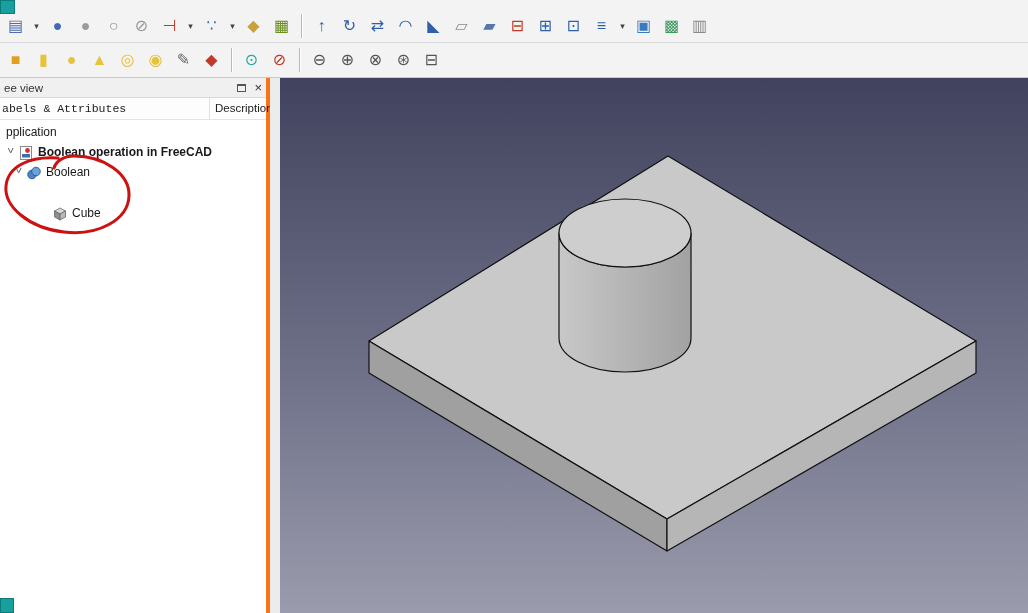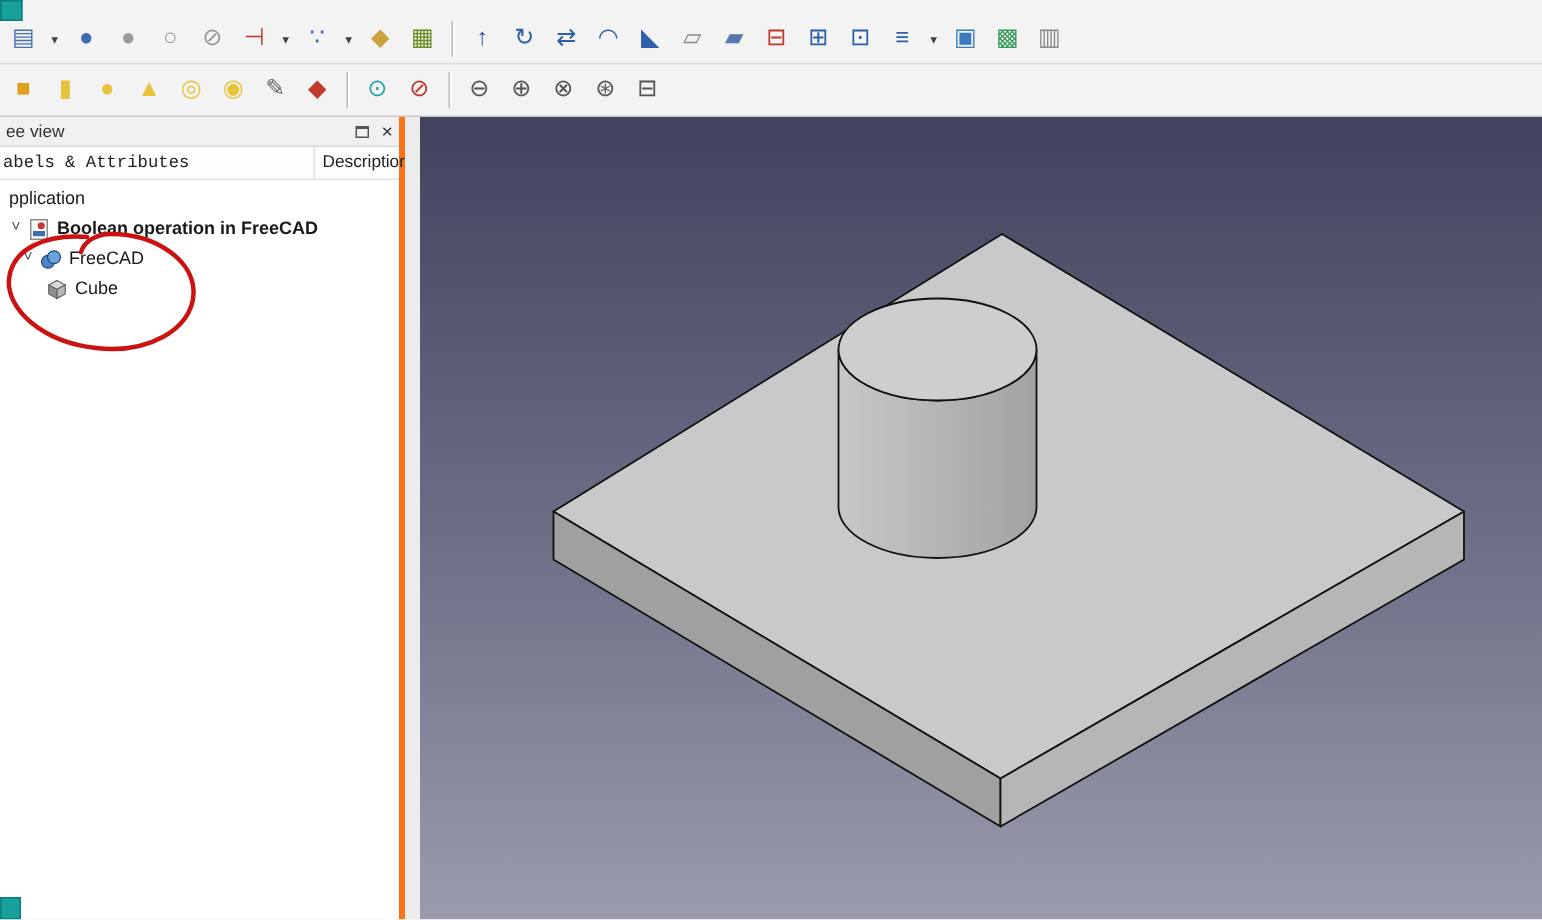--- a/index.html
+++ b/index.html
@@ -40,21 +40,21 @@
   .col-desc{position:absolute; left:209px; top:0; border-left:1px solid #e0e0e0; padding-left:5px; height:22px;}
   .tree-body{position:relative; padding-top:5px; font-size:12px; color:#1a1a1a;}
   .tree-row{height:20px; display:flex; align-items:flex-start; cursor:default; white-space:nowrap;}
   .tree-label{margin-left:4px;}
   .tree-label.bold{font-weight:bold;}
   .chev{display:inline-block; width:12px; text-align:center; font-size:10px; color:#444; transform:rotate(90deg); cursor:pointer;}
   .ticon{display:inline-flex; width:16px; height:16px; margin-left:2px; align-items:center; justify-content:center;}
   .ind-app{padding-left:2px;}
   .ind-doc{padding-left:4px;}
   .ind-fusion{padding-left:12px;}
-  .ind-child{padding-left:28px;}
+  .ind-child{padding-left:50px;margin-top:21px;}
   .annotation-svg{position:absolute; left:0; top:70px; width:160px; height:100px; pointer-events:none; z-index:6;}
 
   
   .splitter{position:absolute; left:270px; top:78px; width:10px; height:535px; background:#ececec; cursor:col-resize;}
   .viewport{position:absolute; left:280px; top:78px; width:748px; height:535px; background:linear-gradient(180deg, var(--viewport-top) 0%, #6f7189 55%, var(--viewport-bottom) 100%); cursor:crosshair;}
   .viewport svg{display:block; width:748px; height:535px;}
 </style>
 </head>
 <body>
 
@@ -235,21 +235,21 @@
       </div>
 
       <div class="tree-row ind-fusion">
         <span class="chev">&gt;</span>
         <span class="ticon">
           <svg width="16" height="16" viewBox="0 0 16 16">
             <circle cx="6" cy="9.5" r="4.3" fill="#4a86c8" stroke="#1d4a80" stroke-width="0.8"></circle>
             <circle cx="10" cy="6.5" r="4.3" fill="#6aa2dc" stroke="#1d4a80" stroke-width="0.8"></circle>
           </svg>
         </span>
-        <span class="tree-label">FreeCAD</span>
+        <span class="tree-label">Boolean</span>
       </div>
 
       <div class="tree-row ind-child">
         <span class="ticon">
           <svg width="16" height="16" viewBox="0 0 16 16">
             <polygon points="8,2 13.5,5 8,8 2.5,5" fill="#d9d9d9" stroke="#666" stroke-width="0.8"></polygon>
             <polygon points="2.5,5 8,8 8,14 2.5,11" fill="#8f8f8f" stroke="#666" stroke-width="0.8"></polygon>
             <polygon points="8,8 13.5,5 13.5,11 8,14" fill="#b8b8b8" stroke="#666" stroke-width="0.8"></polygon>
           </svg>
         </span>

